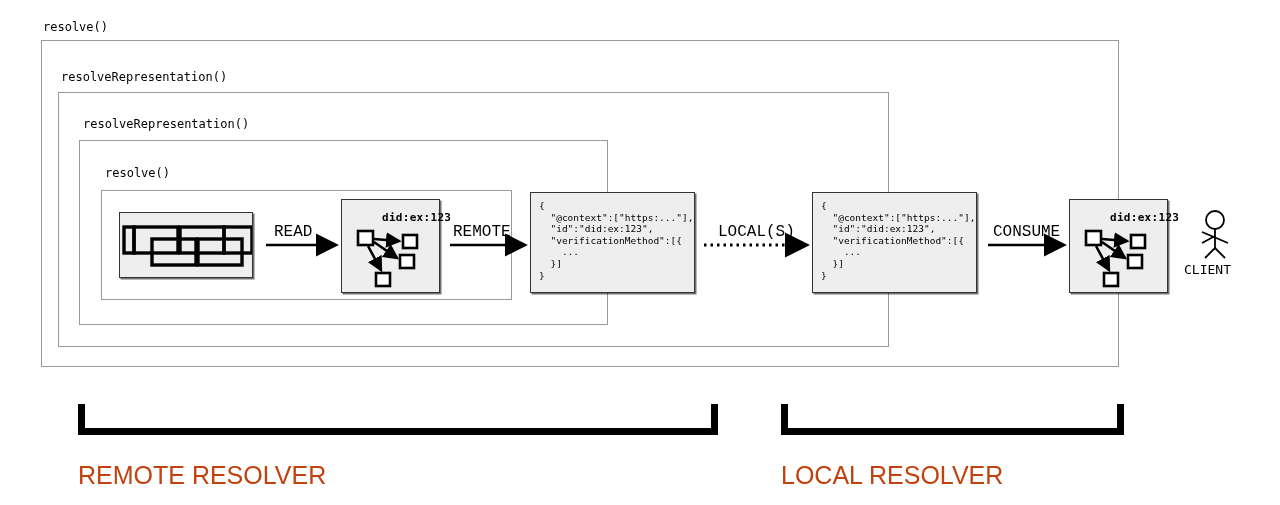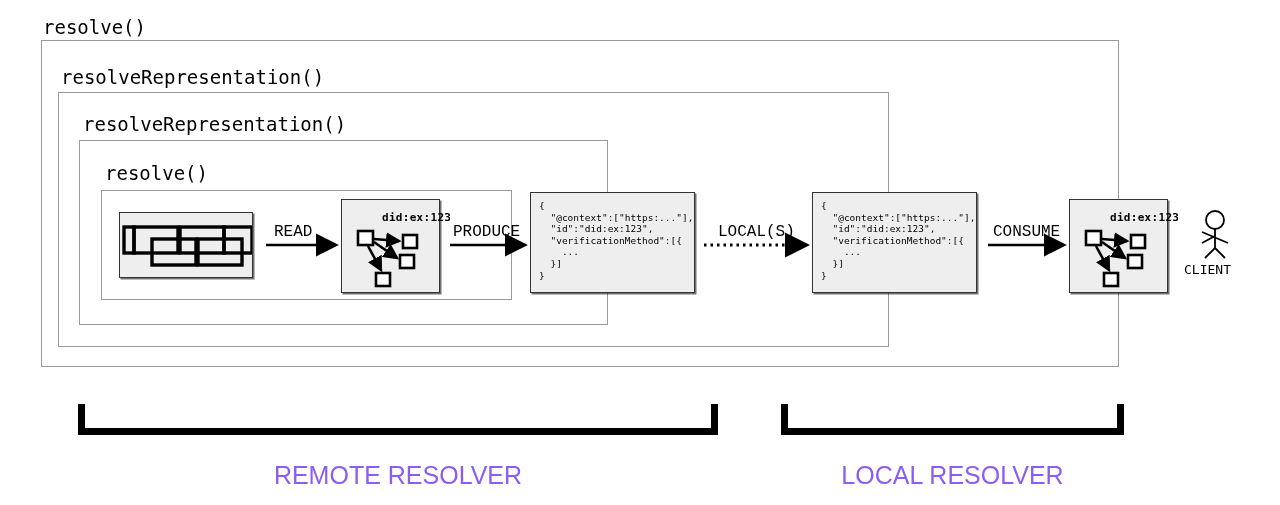--- a/index.html
+++ b/index.html
@@ -3,21 +3,21 @@
 <meta charset="utf-8">
 <style>
   html,body{margin:0;padding:0;background:#ffffff;}
   body{width:1280px;height:505px;position:relative;overflow:hidden;
        font-family:"DejaVu Sans Mono","Liberation Mono",monospace;color:#000;}
 
   .canvas{position:absolute;left:0;top:0;width:1280px;height:505px;}
 
   
   .frame{position:absolute;border:1px solid #9a9a9a;background:transparent;box-sizing:border-box;}
-  .frame-label{position:absolute;font-size:19px;line-height:18px;color:#000;
+  .frame-label{position:absolute;font-size:12px;line-height:18px;color:#000;
                font-family:"DejaVu Sans Mono","Liberation Mono",monospace;white-space:nowrap;}
 
   
   .gbox{position:absolute;background:#eeeeee;border:1px solid #333;box-sizing:border-box;
         box-shadow:1.5px 1.5px 0 rgba(0,0,0,0.55);}
 
   .did-title{position:absolute;left:0;right:0;top:11px;text-align:center;
              font-size:11px;font-weight:bold;letter-spacing:.3px;
              font-family:"DejaVu Sans Mono","Liberation Mono",monospace;padding-left:40px;}
 
@@ -25,22 +25,22 @@
             white-space:pre;font-family:"DejaVu Sans Mono","Liberation Mono",monospace;}
 
   
   .alabel{position:absolute;font-size:16px;line-height:16px;white-space:nowrap;
           font-family:Liberation Mono, monospace;}
 
   
   .bracket{position:absolute;box-sizing:border-box;
            border-left:7px solid #000;border-right:7px solid #000;border-bottom:7px solid #000;
            border-top:none;background:transparent;}
-  .grouplabel{position:absolute;text-align:center;font-size:25px;line-height:28px;
-              font-family:"Liberation Sans","DejaVu Sans",sans-serif;color:#8b5cf6;white-space:nowrap;}
+  .grouplabel{position:absolute;font-size:25px;line-height:28px;
+              font-family:"Liberation Sans","DejaVu Sans",sans-serif;color:#c2410c;white-space:nowrap;}
 
   .client-label{position:absolute;font-size:13px;line-height:15px;white-space:nowrap;
                 font-family:"DejaVu Sans Mono","Liberation Mono",monospace;}
 
   svg{display:block;}
   .svg-layer{position:absolute;left:0;top:0;width:1280px;height:505px;pointer-events:none;}
 </style>
 </head>
 <body>
 
@@ -154,21 +154,21 @@
       <circle cx="1215" cy="220" r="9" fill="#fff"></circle>
       <line x1="1215" y1="229" x2="1215" y2="248"></line>
       <line x1="1202" y1="232" x2="1228" y2="243"></line>
       <line x1="1202" y1="243" x2="1215" y2="236"></line>
       <line x1="1215" y1="248" x2="1205" y2="258"></line>
       <line x1="1215" y1="248" x2="1225" y2="258"></line>
     </g>
   </svg>
 
   <div class="alabel" style="left:274px;top:224px;">READ</div>
-  <div class="alabel" style="left:453px;top:224px;">PRODUCE</div>
+  <div class="alabel" style="left:453px;top:224px;">REMOTE</div>
   <div class="alabel" style="left:718px;top:224px;">LOCAL(S)</div>
   <div class="alabel" style="left:993px;top:224px;">CONSUME</div>
 
   <div class="client-label" style="left:1184px;top:262px;">CLIENT</div>
 
   <div class="bracket" style="left:78px;top:404px;width:640px;height:31px;"></div>
   <div class="grouplabel" style="left:78px;top:461px;width:640px;">REMOTE RESOLVER</div>
 
   <div class="bracket" style="left:781px;top:404px;width:343px;height:31px;"></div>
   <div class="grouplabel" style="left:781px;top:461px;width:343px;">LOCAL RESOLVER</div>

